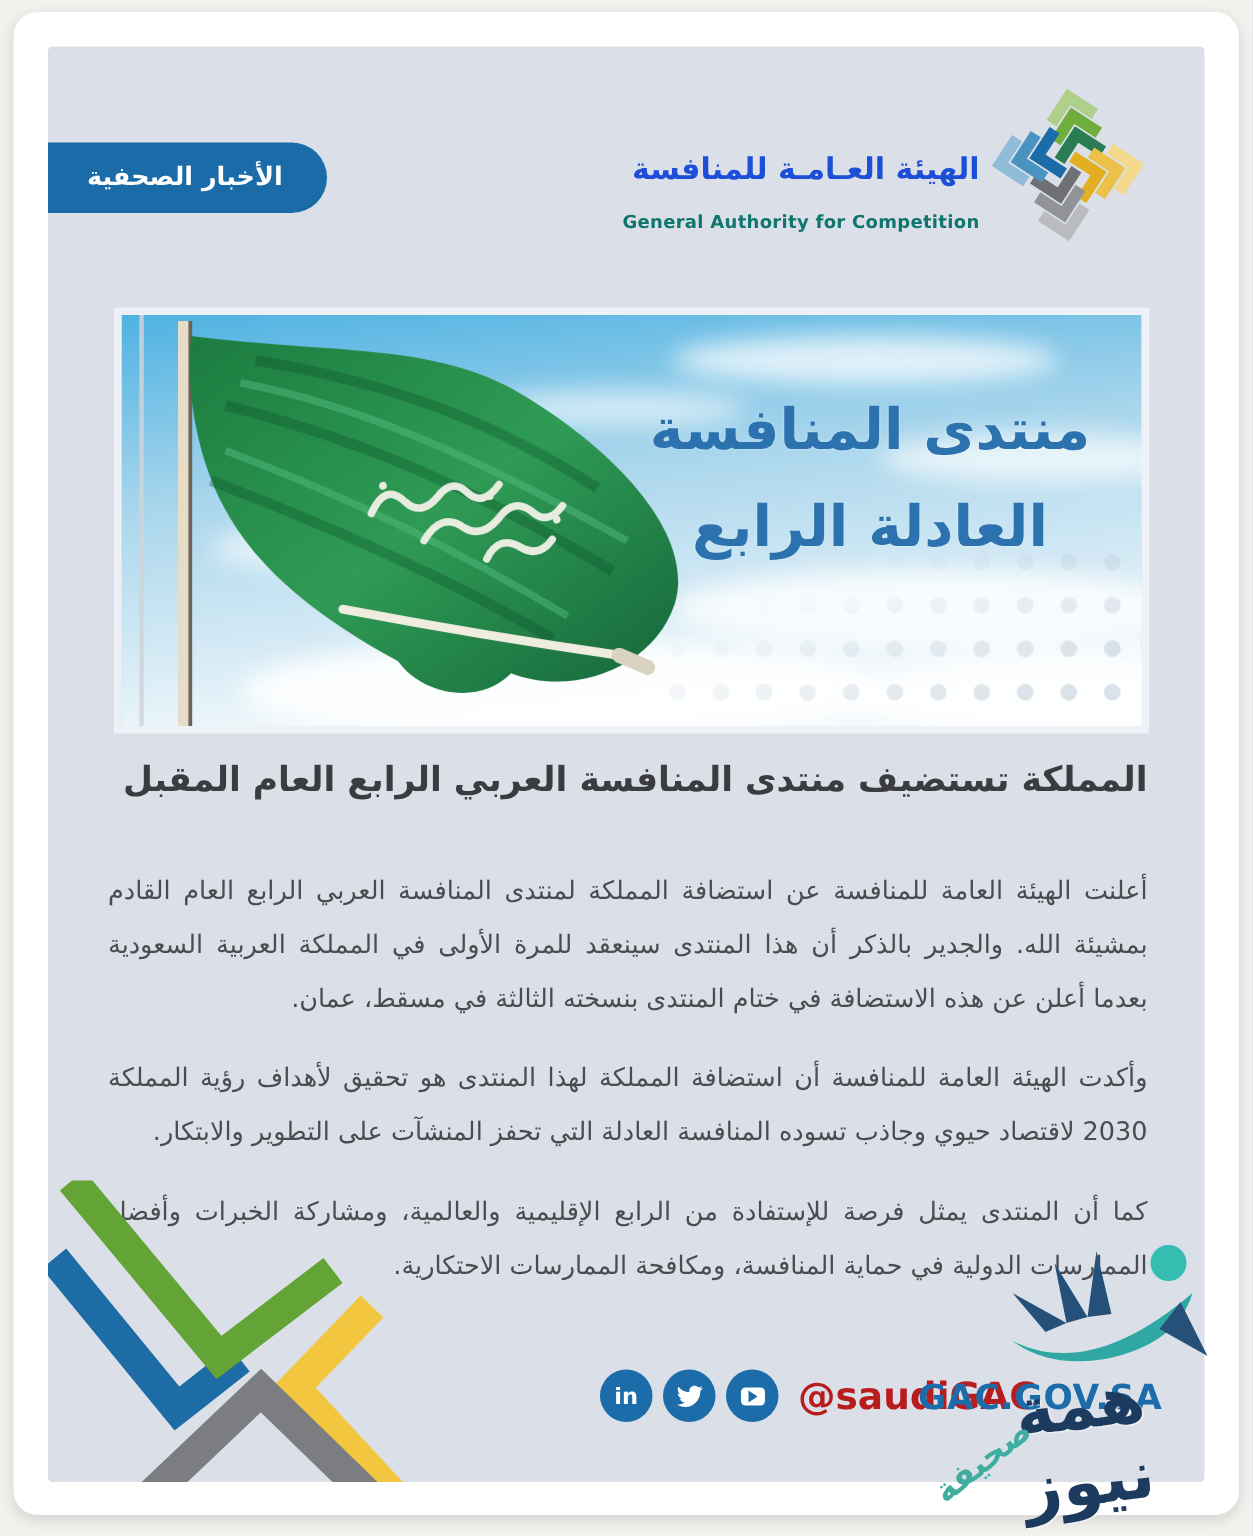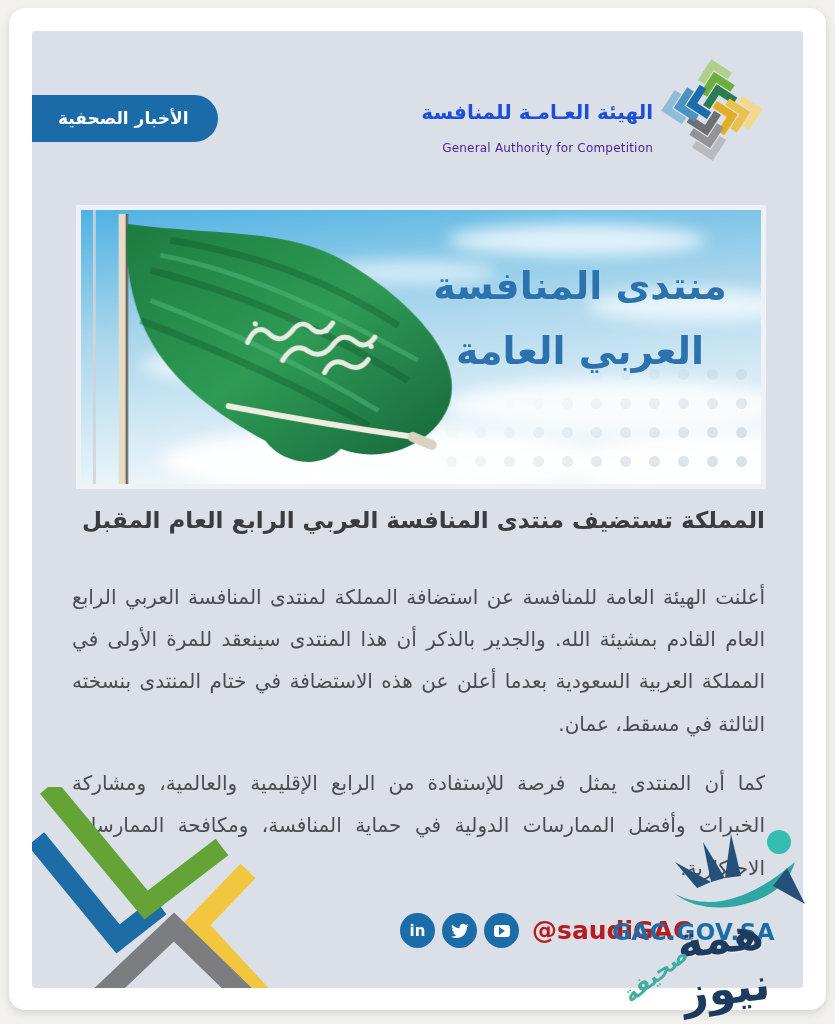--- a/index.html
+++ b/index.html
@@ -23,21 +23,21 @@
   .badge {
     position:absolute; left:0; top:64px; height:47px;
     background:#1a6ba7; color:#fff;
     border-radius:0 24px 24px 0;
     font-size:17px; font-weight:bold; line-height:47px;
     padding:0 30px 4px 26px; direction:rtl;
   }
   .logo { position:absolute; right:32px; top:20px; display:flex; align-items:center; }
   .logo-text { text-align:right; margin-left:-14px; margin-top:34px; }
   .logo-ar { font-size:20px; font-weight:bold; color:#1d4ed8; direction:rtl; }
-  .logo-en { font-size:12px; color:#4c1d95; margin-top:17px; letter-spacing:.2px; }
+  .logo-en { font-size:12px; color:#0f766e; margin-top:17px; letter-spacing:.2px;font-weight:bold; }
   .logo-mark { width:118px; height:118px; transform:rotate(-12deg); }
   
   .banner {
     position:absolute; left:44px; top:174px; width:690px; height:284px;
     border:5px solid #eef1f5; background:#bfe0f2; overflow:hidden;
   }
   .banner svg.flagart { position:absolute; inset:0; width:100%; height:100%; }
   .banner-dots {
     position:absolute; right:-6px; bottom:-6px; width:330px; height:130px;
     background-image:radial-gradient(circle, rgba(150,170,188,.38) 5px, rgba(150,170,188,0) 6px);
@@ -51,21 +51,21 @@
     color:#2c72ae; font-size:38px; font-weight:bold; line-height:1.7;
     text-shadow:0 0 2px rgba(255,255,255,.35);
   }
   
   .article { position:absolute; left:40px; right:38px; top:472px; direction:rtl; }
   .article h1 {
     font-size:23px; font-weight:bold; color:#3b3c3f;
     text-align:right; margin-bottom:38px; line-height:1.5;
   }
   .article p {
-    font-size:20px; color:#4a4c4f; line-height:2.12;
+    font-size:17px; color:#4a4c4f; line-height:2.12;
     text-align:justify; margin-bottom:17px;
   }
   
   .deco { position:absolute; left:0; bottom:-4px; }
   
   .social {
     position:absolute; left:368px; top:882px;
     display:flex; align-items:center; gap:7px; direction:ltr;
   }
   .sc {
@@ -201,27 +201,28 @@
         </g>
 
         <g transform="rotate(6 240 208)">
           <path d="M148 205 C 210 210, 280 214, 336 216" stroke="#efece0" stroke-width="6" fill="none" stroke-linecap="round"></path>
           <path d="M336 216 l 20 6" stroke="#d9d4c2" stroke-width="10" fill="none" stroke-linecap="round"></path>
         </g>
       </svg>
       <div class="banner-dots"></div>
       <div class="banner-title">
         <div>منتدى المنافسة</div>
-        <div>العربي العامة</div>
+        <div>العادلة الرابع</div>
       </div>
     </div>
 
     <div class="article">
       <h1>المملكة تستضيف منتدى المنافسة العربي الرابع العام المقبل</h1>
       <p>أعلنت الهيئة العامة للمنافسة عن استضافة المملكة لمنتدى المنافسة العربي الرابع العام القادم بمشيئة الله. والجدير بالذكر أن هذا المنتدى سينعقد للمرة الأولى في المملكة العربية السعودية بعدما أعلن عن هذه الاستضافة في ختام المنتدى بنسخته الثالثة في مسقط، عمان.</p>
+      <p>وأكدت الهيئة العامة للمنافسة أن استضافة المملكة لهذا المنتدى هو تحقيق لأهداف رؤية المملكة 2030 لاقتصاد حيوي وجاذب تسوده المنافسة العادلة التي تحفز المنشآت على التطوير والابتكار.</p>
       <p>كما أن المنتدى يمثل فرصة للإستفادة من الرابع الإقليمية والعالمية، ومشاركة الخبرات وأفضل الممارسات الدولية في حماية المنافسة، ومكافحة الممارسات الاحتكارية.</p>
     </div>
 
     <svg class="deco" width="240" height="205" viewBox="0 0 240 205">
       <g fill="none" stroke-width="21" stroke-linejoin="miter">
         <path d="M4 52 L86 152 L128 119" stroke="#1e6ca6"></path>
         <path d="M16 0 L114 118 L190 60" stroke="#64a437"></path>
         <path d="M216 84 L164 138 L238 218" stroke="#f2c63e"></path>
         <path d="M64 214 L142 140 L218 214" stroke="#7b7d80"></path>
       </g>

